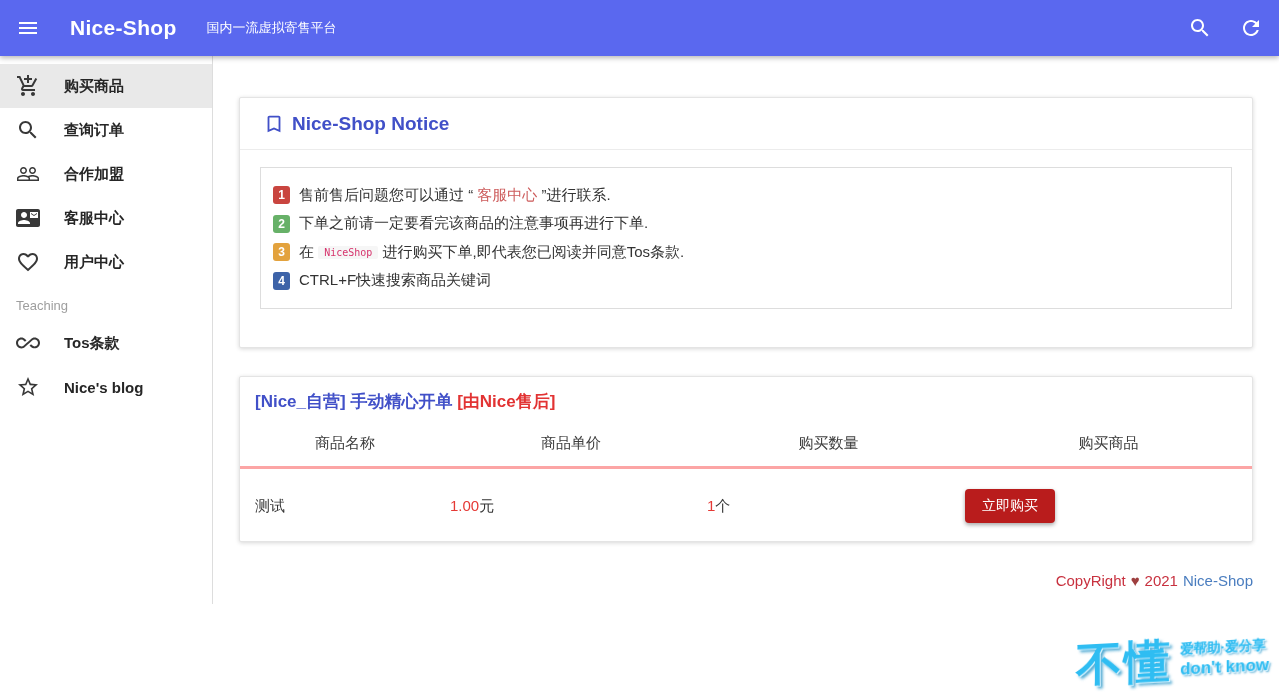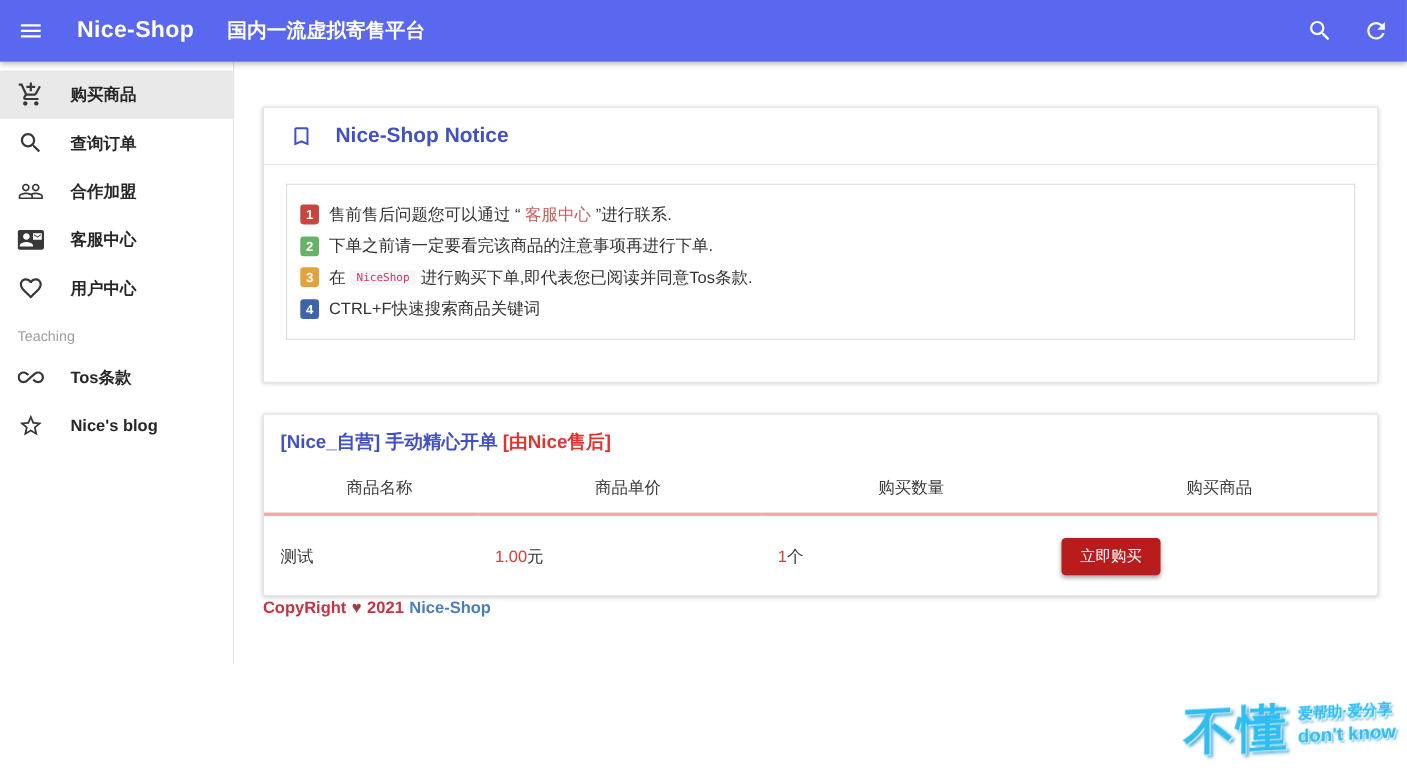--- a/index.html
+++ b/index.html
@@ -8,40 +8,40 @@
 
   
   .topbar {
     height: 56px; background: #5a68ef; color: #fff;
     display: flex; align-items: center; padding: 0 16px;
     box-shadow: 0 2px 5px rgba(0,0,0,.28); position: relative; z-index: 10;
   }
   .icon-btn { width: 24px; height: 24px; display: flex; align-items: center; justify-content: center; cursor: pointer; flex: none; }
   .icon-btn svg { width: 24px; height: 24px; fill: currentColor; }
   .brand { margin-left: 30px; font-size: 21px; font-weight: bold; letter-spacing: .3px; }
-  .tagline { margin-left: 30px; font-size: 18px; font-weight: 700; }
+  .tagline { margin-left: 30px; font-size: 13px; font-weight: 400; }
   .topbar-spacer { flex: 1; }
   .topbar-right { display: flex; align-items: center; column-gap: 27px; }
 
   
   .app { display: flex; height: 548px; }
   .sidebar { width: 213px; min-width: 213px; border-right: 1px solid #ddd; padding-top: 8px; background: #fff; }
   .side-item {
     height: 44px; display: flex; align-items: center; padding: 0 16px;
     column-gap: 24px; font-size: 15px; font-weight: 600; color: #262626; cursor: pointer;
   }
   .side-item svg { width: 24px; height: 24px; fill: #383838; flex: none; }
   .side-item.active { background: #e9e9e9; }
   .side-section { margin-top: 6px; padding: 8px 16px; font-size: 13px; color: #9e9e9e; }
 
   .main { flex: 1; padding: 41px 26px 0; background: #fff; position: relative; }
 
   
   .card { background: #fff; border: 1px solid #e4e4e4; border-radius: 2px; box-shadow: 0 1px 4px rgba(0,0,0,.16); }
-  .card1-header { display: flex; align-items: center; column-gap: 20px; padding: 15px 23px 14px; color: #4150c8; font-size: 19px; font-weight: bold; }
+  .card1-header { display: flex; align-items: center; column-gap: 7px; padding: 15px 23px 14px; color: #4150c8; font-size: 19px; font-weight: bold; }
   .card1-header svg { width: 22px; height: 22px; fill: #4150c8; flex: none; }
   .divider { border-top: 1px solid #ececec; }
   .card1-body { padding: 17px 20px 38px; }
   .notice-box { border: 1px solid #ddd; padding: 13px 12px; }
   .notice-line { display: flex; align-items: center; font-size: 15px; color: #333; height: 28.5px; }
   .notice-line span { white-space: pre-wrap; }
   .badge {
     display: inline-flex; align-items: center; justify-content: center;
     width: 17px; height: 18px; border-radius: 3px; color: #fff;
     font-size: 12px; font-weight: bold; margin-right: 9px; flex: none;
@@ -66,21 +66,21 @@
   tbody td { padding: 20px 0 18px 15px; border-top: 3px solid #fca5a5; }
   .price-num, .qty-num { color: #e53935; text-align: center; }
   .buy-btn {
     background: #b91c1c; color: #fff; border: none; border-radius: 4px;
     padding: 8px 17px; font-size: 14px; font-weight: 500; cursor: pointer;
     box-shadow: 0 2px 4px rgba(0,0,0,.35);
     font-family: "Liberation Sans", "DejaVu Sans", sans-serif;
   }
 
   
-  .footer { margin-top: 0; text-align: left; font-size: 15px; font-weight: bold; line-height: 22px; }
+  .footer { margin-top: 28px; text-align: right; font-size: 15px; font-weight: normal; line-height: 22px; }
   .footer .cr { color: #c8313f; }
   .footer .heart { color: #9e3f3f; margin: 0 5px; }
   .footer .brand-link { color: #4a7dbf; margin-left: 5px; cursor: pointer; }
 
   
   .watermark {
     position: fixed; right: 10px; bottom: 8px; display: flex; align-items: center;
     column-gap: 8px; transform: skewY(-3deg); pointer-events: none;
   }
   .wm-big {

